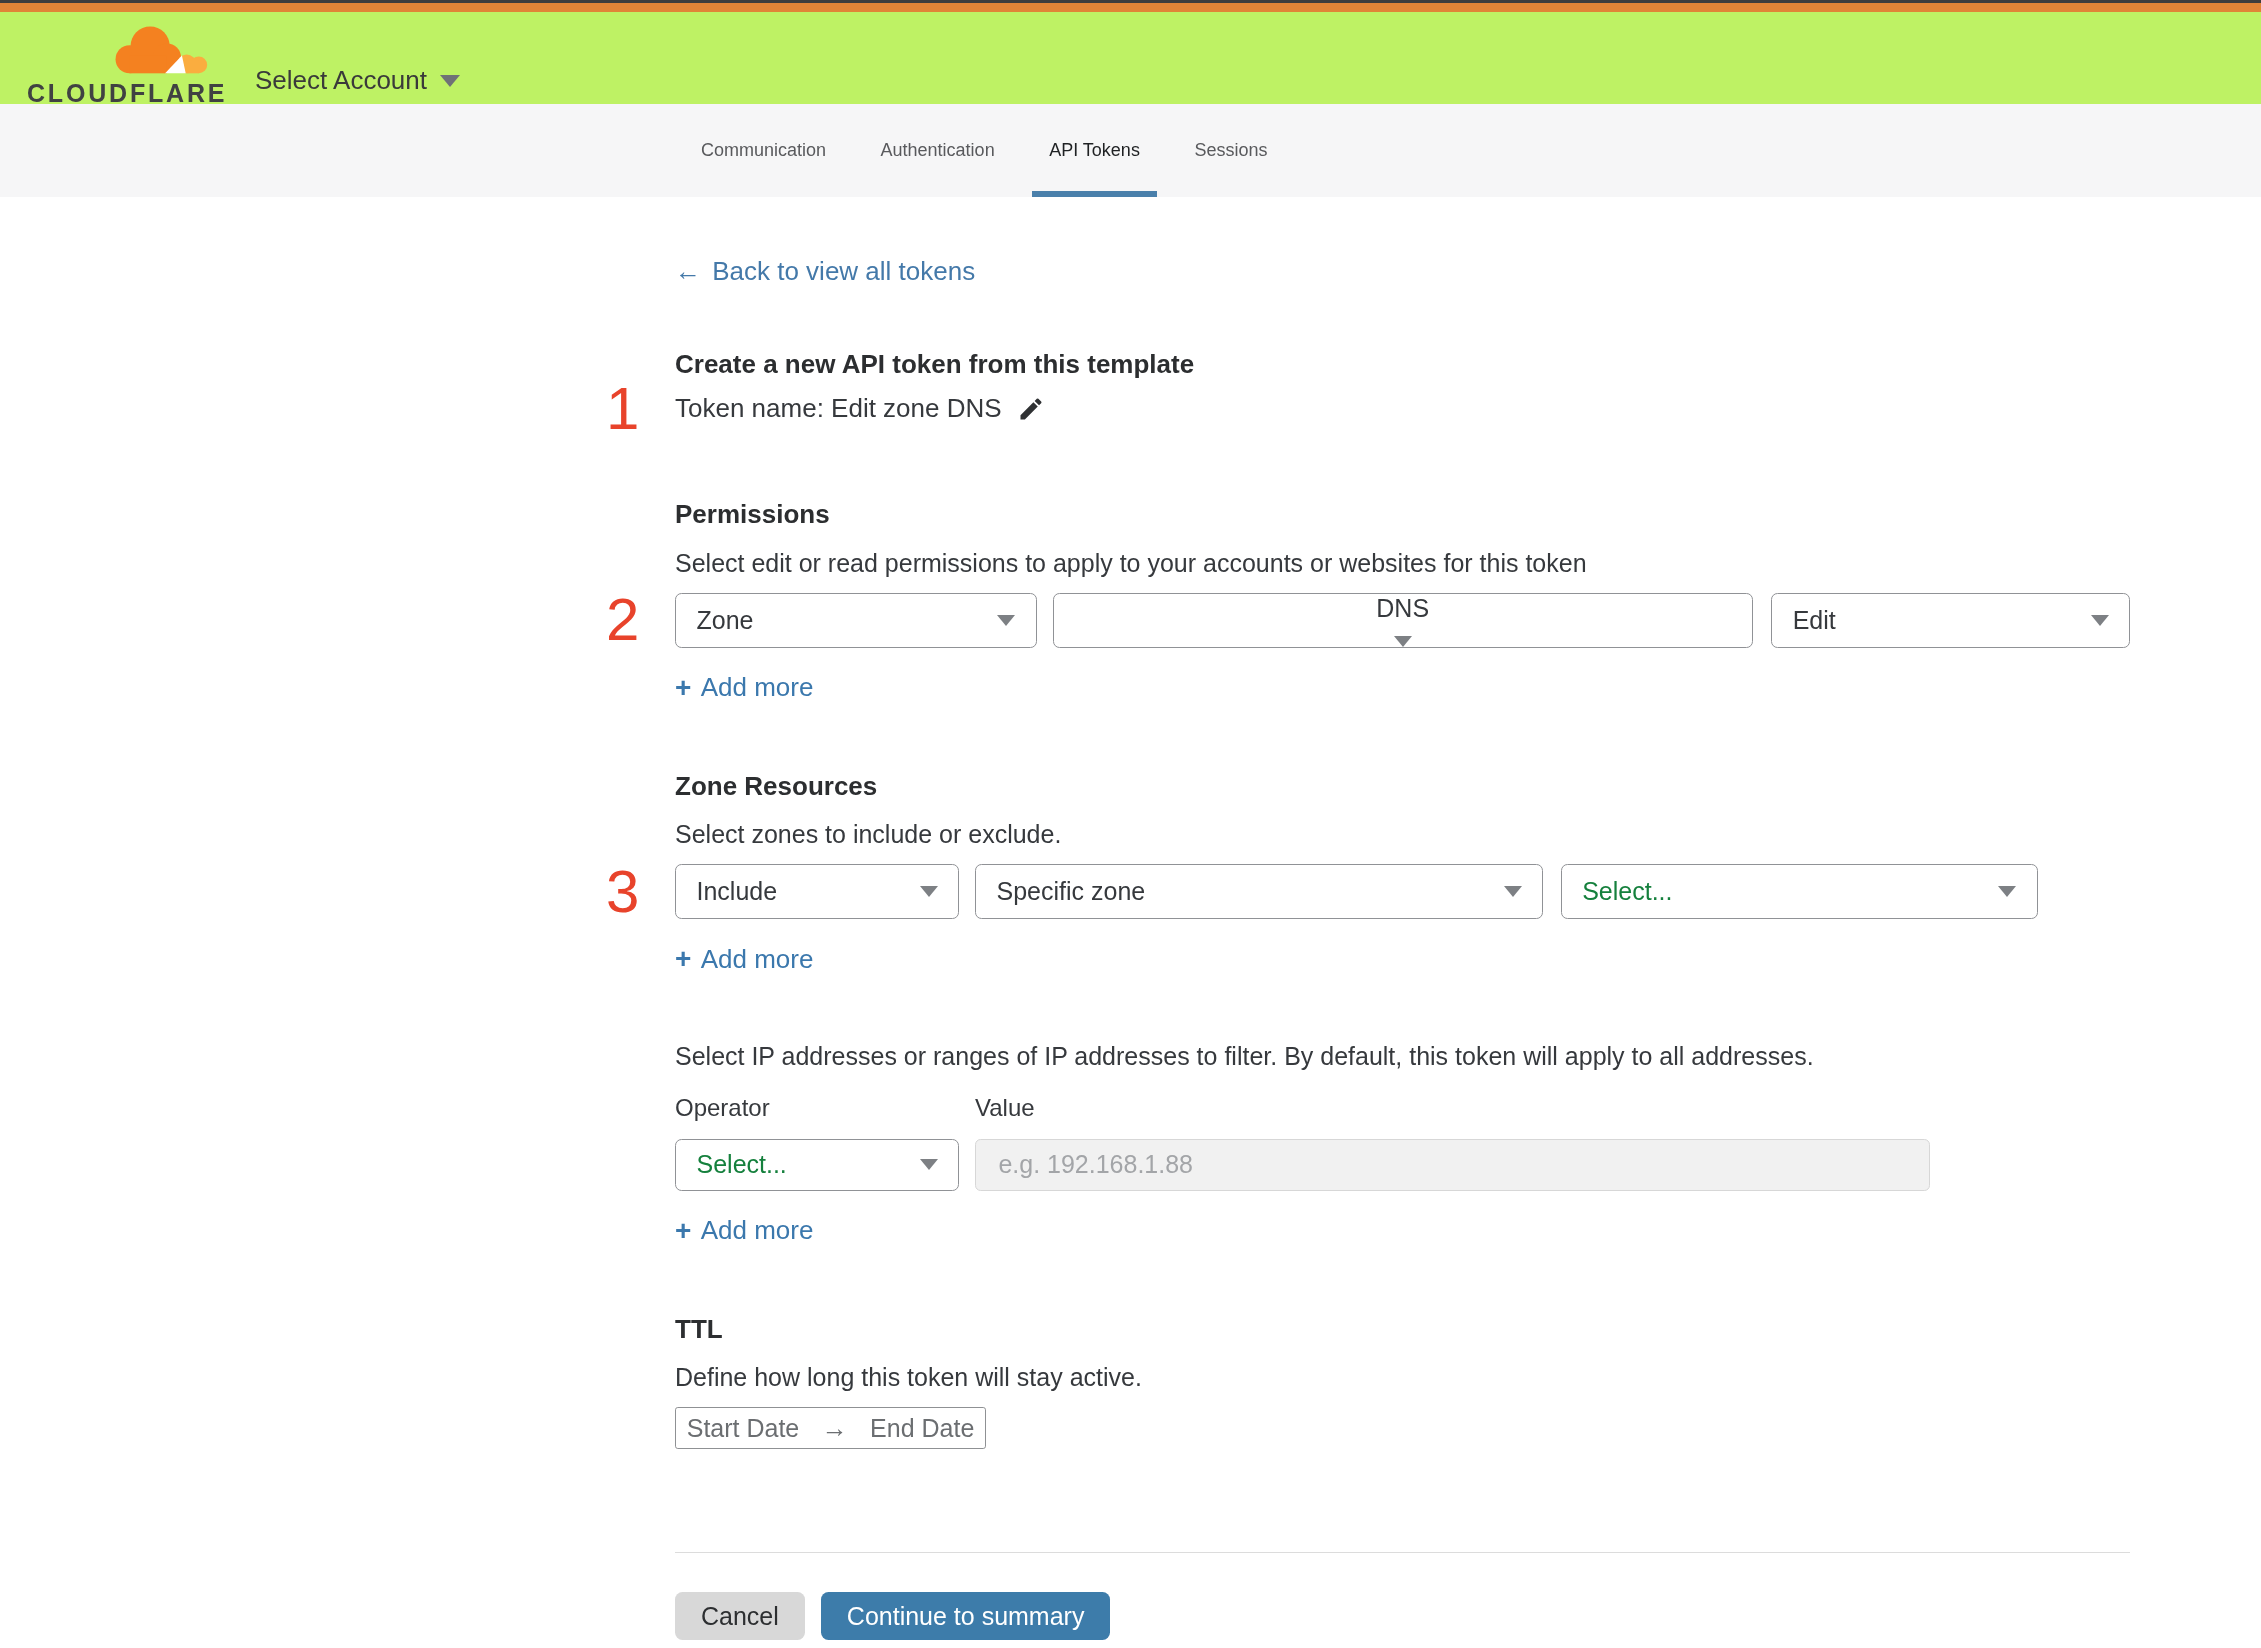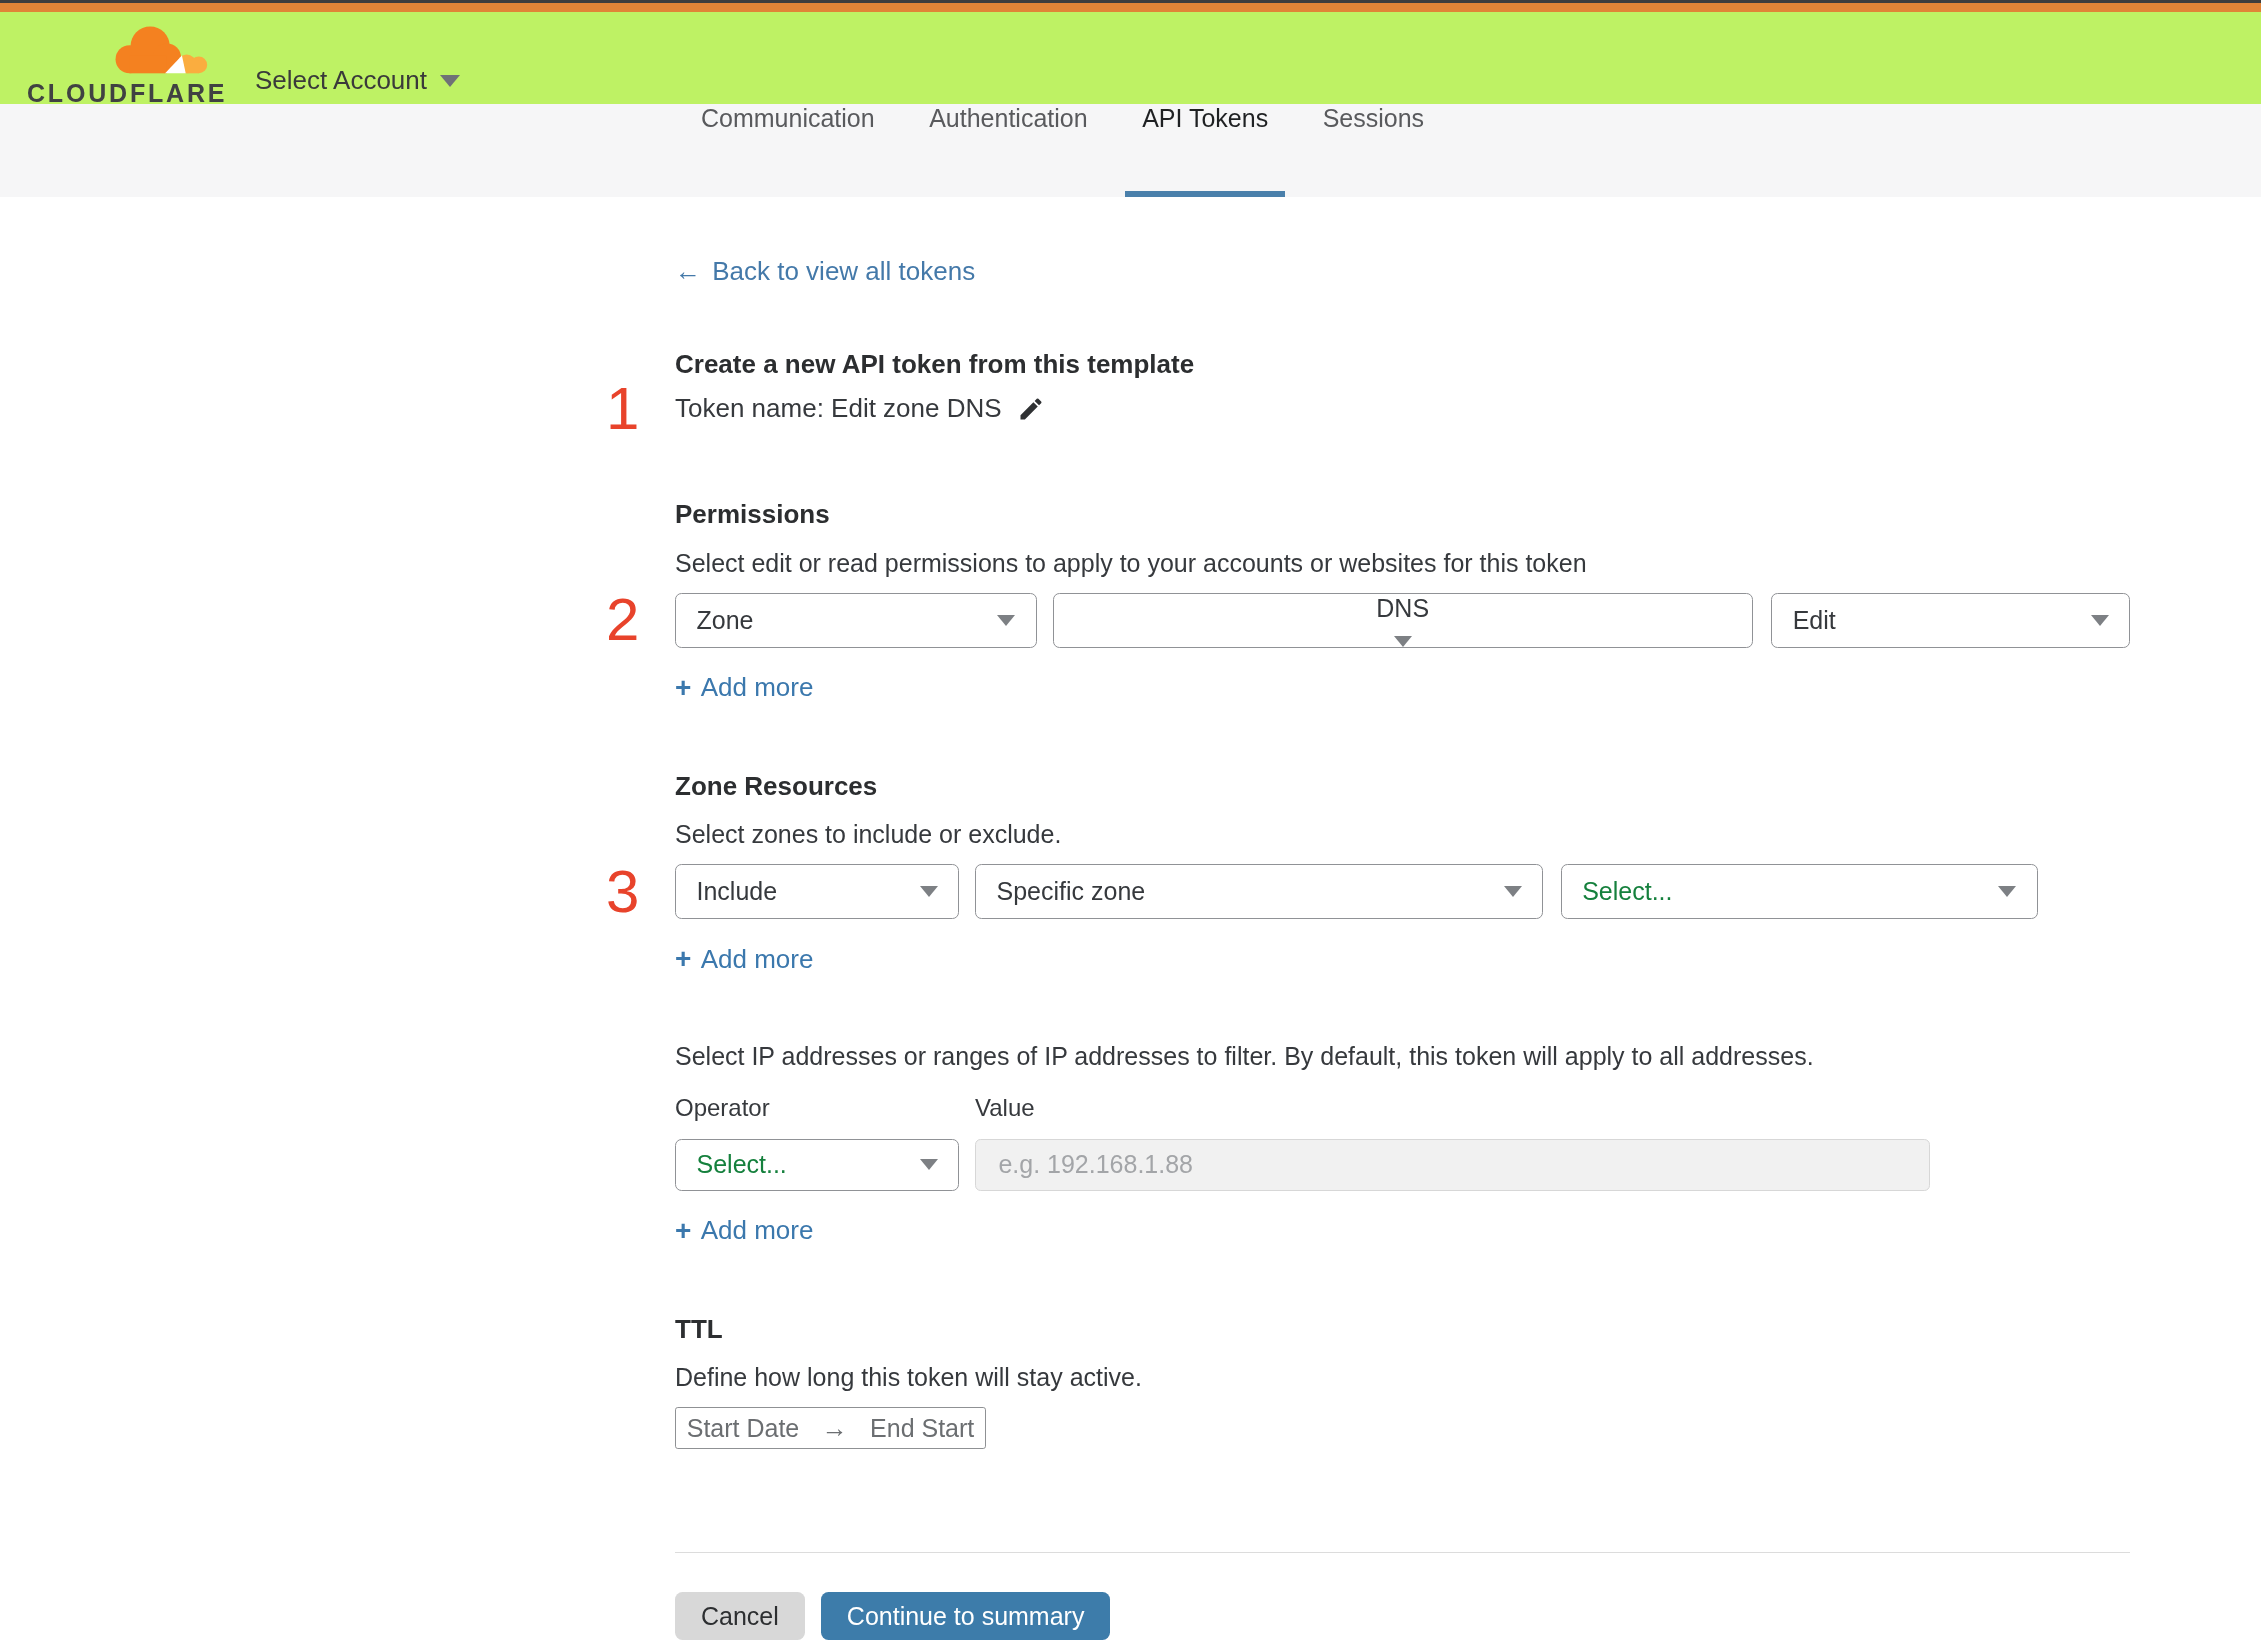--- a/index.html
+++ b/index.html
@@ -22,22 +22,22 @@
   }
   .account-selector {
     position:absolute; left:255px; top:41px; display:flex; align-items:center; gap:13px;
     font-size:26px; color:#3a3a3a; cursor:pointer;margin-top:12px;
   }
   .chev { width:0; height:0; border-left:10.3px solid transparent; border-right:10.3px solid transparent; border-top:12px solid #6f7276; }
   
   .tab-bar { position:absolute; top:104px; left:0; width:100%; height:93px; background:#f6f6f7; display:flex; }
   .tabs { display:flex; margin-left:684px; height:100%; }
   .tab {
-    position:relative; display:flex; padding:0 17px; margin-right:20.5px;
-    font-size:25px; color:#595a5d; cursor:pointer; white-space:nowrap;
+    position:relative; display:flex; align-items:center; padding:0 17px; margin-right:20.5px;
+    font-size:18px; color:#595a5d; cursor:pointer; white-space:nowrap;
   }
   .tab.active { color:#1f2123; font-weight:500; }
   .tab.active::after { content:""; position:absolute; left:0; bottom:0; width:100%; height:6.5px; background:#4a80ab; }
   
   .content { position:absolute; left:675px; top:198px; width:1455px; }
   .back-link {
     display:inline-flex; align-items:center; gap:11.2px; margin-top:58px;
     color:#4479a9; font-size:26px; cursor:pointer;
   }
   .section { position:relative; }
@@ -220,21 +220,21 @@
     </div>
   </div>
 
   
   <div class="mt-ttl">
     <div class="sec-title">TTL</div>
     <div class="sec-desc">Define how long this token will stay active.</div>
     <div class="ttl-box">
       <span>Start Date</span>
       <span class="range-arrow">→</span>
-      <span>End Start</span>
+      <span>End Date</span>
     </div>
   </div>
 
   <div class="divider"></div>
 
   <div class="footer-row">
     <button class="btn btn-cancel">Cancel</button>
     <button class="btn btn-continue">Continue to summary</button>
   </div>
 

